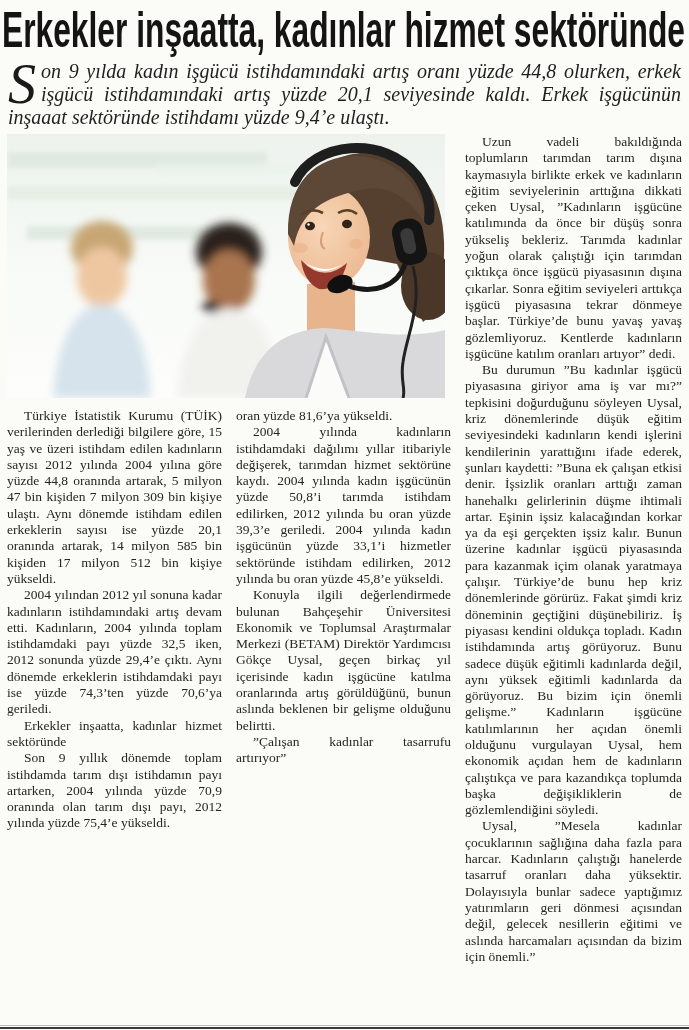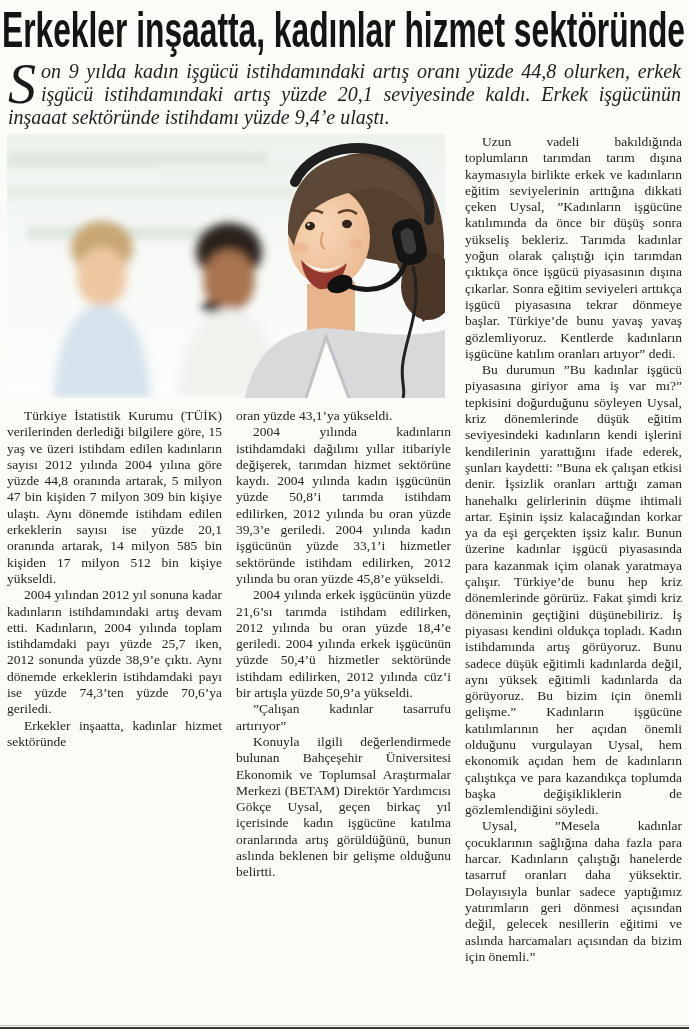--- a/index.html
+++ b/index.html
@@ -143,29 +143,29 @@
             <path d="M398,130 C391,152 366,161 342,152" stroke="#181818" stroke-width="5" fill="none"></path>
             <ellipse cx="333" cy="150" rx="13" ry="8.5" fill="#101010" transform="rotate(-20 333 150)"></ellipse>
             <path d="M406,132 C416,170 400,200 396,228 C393,246 399,255 396,264" stroke="#222" stroke-width="3" fill="none"></path>
           </g>
         </svg>
       </figure>
 
       <div class="cols">
         <div class="col">
           <p>Türkiye İstatistik Kurumu (TÜİK) verilerinden derlediği bilgilere göre, 15 yaş ve üzeri istihdam edilen kadınların sayısı 2012 yılında 2004 yılına göre yüzde 44,8 oranında artarak, 5 milyon 47 bin kişiden 7 milyon 309 bin kişiye ulaştı. Aynı dönemde istihdam edilen erkeklerin sayısı ise yüzde 20,1 oranında artarak, 14 milyon 585 bin kişiden 17 milyon 512 bin kişiye yükseldi.</p>
-          <p>2004 yılından 2012 yıl sonuna kadar kadınların istihdamındaki artış devam etti. Kadınların, 2004 yılında toplam istihdamdaki payı yüzde 25,7 iken, 2012 sonunda yüzde 38,9’e çıktı. Aynı dönemde erkeklerin istihdamdaki payı ise yüzde 74,3’ten yüzde 70,6’ya geriledi.</p>
+          <p>2004 yılından 2012 yıl sonuna kadar kadınların istihdamındaki artış devam etti. Kadınların, 2004 yılında toplam istihdamdaki payı yüzde 32,5 iken, 2012 sonunda yüzde 29,4’e çıktı. Aynı dönemde erkeklerin istihdamdaki payı ise yüzde 74,3’ten yüzde 70,6’ya geriledi.</p>
           <p>Erkekler inşaatta, kadınlar hizmet sektöründe</p>
+          <p>Son 9 yıllık dönemde toplam istihdamda tarım dışı istihdamın payı artarken, 2004 yılında yüzde 70,9 oranında olan tarım dışı payı, 2012 yılında yüzde 75,4’e yükseldi.</p>
         </div>
         <div class="col">
-          <p class="cont">oran yüzde 43,1’ya yükseldi.</p>
+          <p class="cont">oran yüzde 81,6’ya yükseldi.</p>
           <p>2004 yılında kadınların istihdamdaki dağılımı yıllar itibariyle değişerek, tarımdan hizmet sektörüne kaydı. 2004 yılında kadın işgücünün yüzde 50,8’i tarımda istihdam edilirken, 2012 yılında bu oran yüzde 39,3’e geriledi. 2004 yılında kadın işgücünün yüzde 33,1’i hizmetler sektöründe istihdam edilirken, 2012 yılında bu oran yüzde 45,8’e yükseldi.</p>
-          <p>2004 yılında erkek işgücünün yüzde 21,6’sı tarımda istihdam edilirken, 2012 yılında bu oran yüzde 18,4’e geriledi. 2004 yılında erkek işgücünün yüzde 50,4’ü hizmetler sektöründe istihdam edilirken, 2012 yılında cüz’i bir artışla yüzde 50,9’a yükseldi.</p>
+          <p>Konuyla ilgili değerlendirmede bulunan Bahçeşehir Üniversitesi Ekonomik ve Toplumsal Araştırmalar Merkezi (BETAM) Direktör Yardımcısı Gökçe Uysal, geçen birkaç yıl içerisinde kadın işgücüne katılma oranlarında artış görüldüğünü, bunun aslında beklenen bir gelişme olduğunu belirtti.</p>
           <p>”Çalışan kadınlar tasarrufu artırıyor”</p>
-          <p>Konuyla ilgili değerlendirmede bulunan Bahçeşehir Üniversitesi Ekonomik ve Toplumsal Araştırmalar Merkezi (BETAM) Direktör Yardımcısı Gökçe Uysal, geçen birkaç yıl içerisinde kadın işgücüne katılma oranlarında artış görüldüğünü, bunun aslında beklenen bir gelişme olduğunu belirtti.</p>
         </div>
       </div>
     </div>
 
     <div class="col3">
       <p>Uzun vadeli bakıldığında toplumların tarımdan tarım dışına kaymasıyla birlikte erkek ve kadınların eğitim seviyelerinin arttığına dikkati çeken Uysal, ”Kadınların işgücüne katılımında da önce bir düşüş sonra yükseliş bekleriz. Tarımda kadınlar yoğun olarak çalıştığı için tarımdan çıktıkça önce işgücü piyasasının dışına çıkarlar. Sonra eğitim seviyeleri arttıkça işgücü piyasasına tekrar dönmeye başlar. Türkiye’de bunu yavaş yavaş gözlemliyoruz. Kentlerde kadınların işgücüne katılım oranları artıyor” dedi.</p>
       <p>Bu durumun ”Bu kadınlar işgücü piyasasına giriyor ama iş var mı?” tepkisini doğurduğunu söyleyen Uysal, kriz dönemlerinde düşük eğitim seviyesindeki kadınların kendi işlerini kendilerinin yarattığını ifade ederek, şunları kaydetti: ”Buna ek çalışan etkisi denir. İşsizlik oranları arttığı zaman hanehalkı gelirlerinin düşme ihtimali artar. Eşinin işsiz kalacağından korkar ya da eşi gerçekten işsiz kalır. Bunun üzerine kadınlar işgücü piyasasında para kazanmak içim olanak yaratmaya çalışır. Türkiye’de bunu hep kriz dönemlerinde görürüz. Fakat şimdi kriz döneminin geçtiğini düşünebiliriz. İş piyasası kendini oldukça topladı. Kadın istihdamında artış görüyoruz. Bunu sadece düşük eğitimli kadınlarda değil, aynı yüksek eğitimli kadınlarda da görüyoruz. Bu bizim için önemli gelişme.” Kadınların işgücüne katılımlarının her açıdan önemli olduğunu vurgulayan Uysal, hem ekonomik açıdan hem de kadınların çalıştıkça ve para kazandıkça toplumda başka değişikliklerin de gözlemlendiğini söyledi.</p>
       <p>Uysal, ”Mesela kadınlar çocuklarının sağlığına daha fazla para harcar. Kadınların çalıştığı hanelerde tasarruf oranları daha yüksektir. Dolayısıyla bunlar sadece yaptığımız yatırımların geri dönmesi açısından değil, gelecek nesillerin eğitimi ve aslında harcamaları açısından da bizim için önemli.”</p>
     </div>
   </div>

